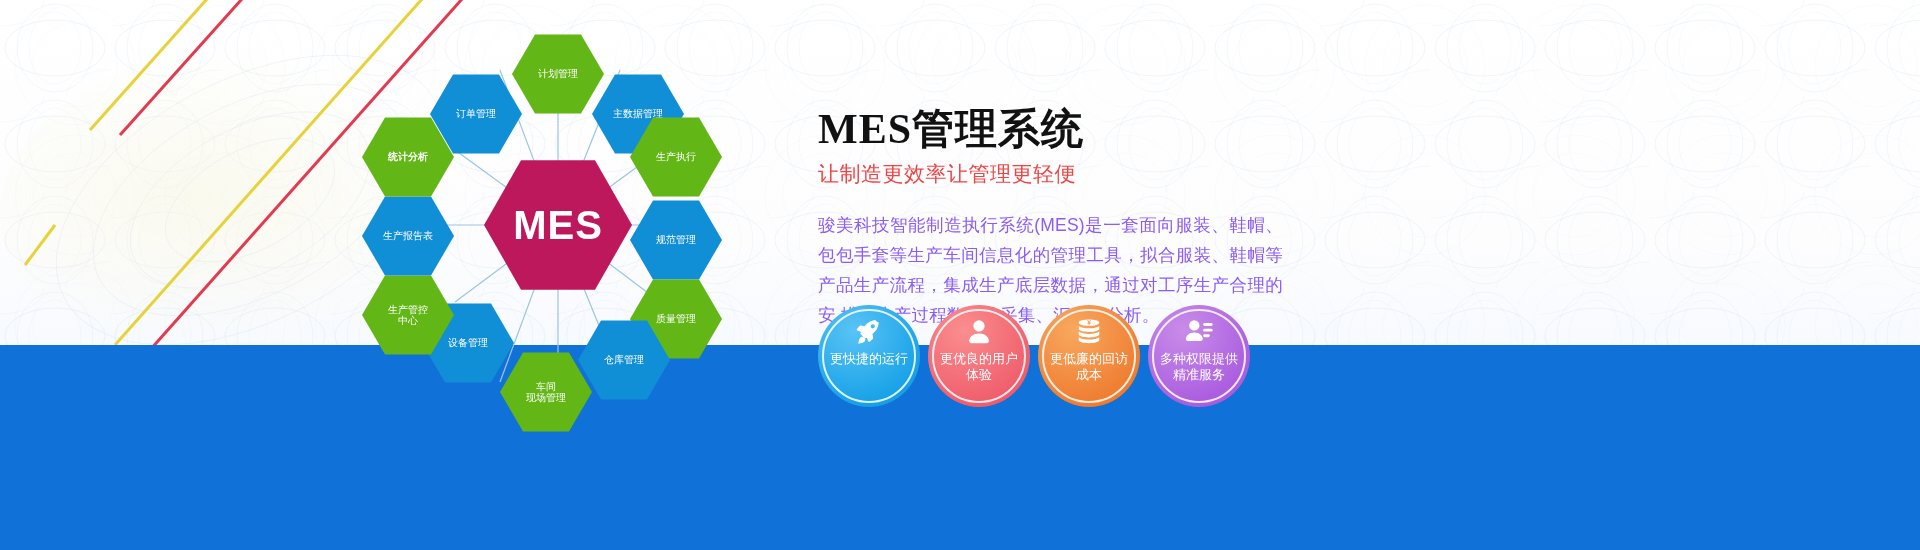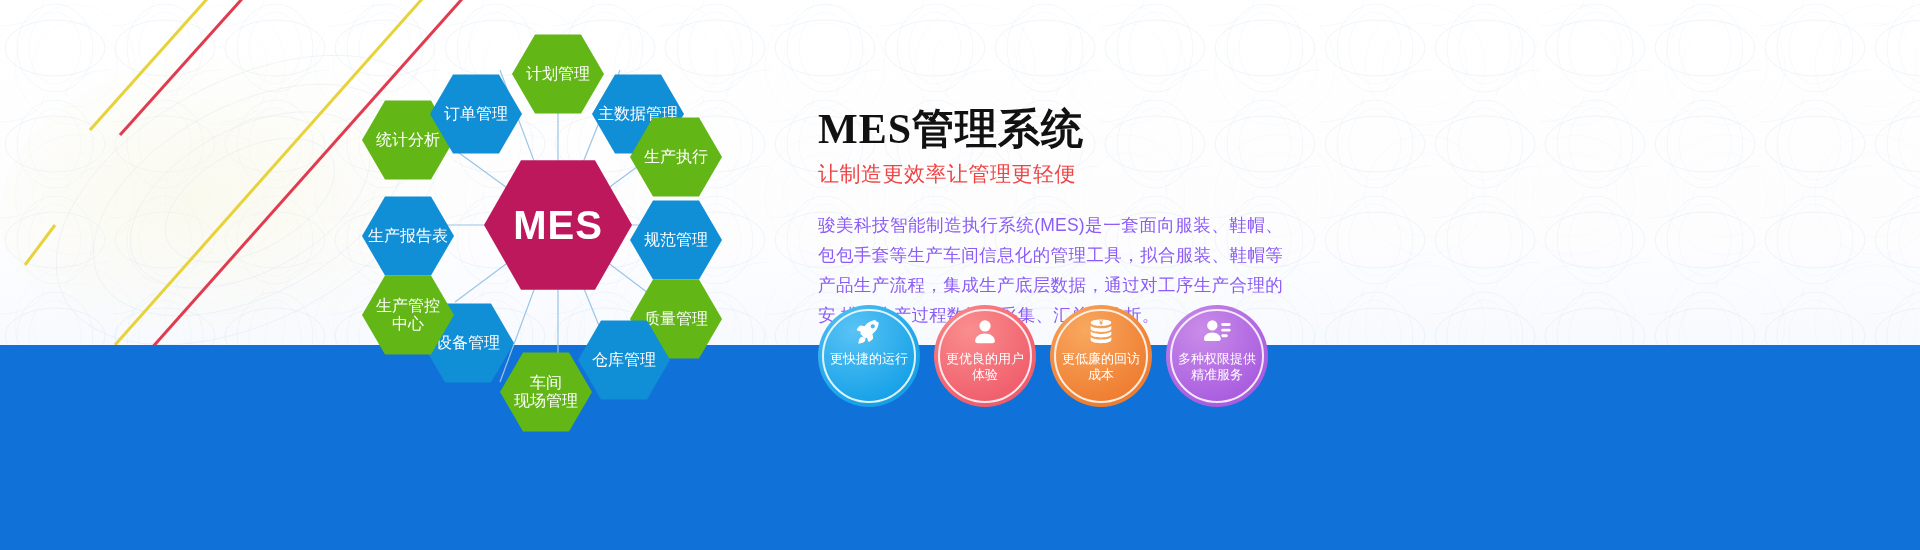--- a/index.html
+++ b/index.html
@@ -23,31 +23,31 @@
   #hex-diagram { position:absolute; left:330px; top:10px; width:460px; height:430px; }
   .hex {
     position:absolute; display:flex; align-items:center; justify-content:center;
     color:#fff; text-align:center; line-height:1.15;
     clip-path:polygon(25% 3%,75% 3%,100% 50%,75% 97%,25% 97%,0% 50%);
   }
   .hex.green { background:#5ab51a; background:#62b616; }
   .hex.blue  { background:#108ed6; }
   .hex.red   { background:#be185d; }
   .hex span { display:block; padding:0 6px; }
-  .hex.small { width:92px; height:84px; font-size:16px; }
+  .hex.small { width:92px; height:84px; font-size:10px; }
   .hex.center { width:148px; height:138px; font-size:40px; font-weight:bold; letter-spacing:1px; }
 
   
   #content { position:absolute; left:818px; top:58px; width:520px;margin-top:48px; }
   #title { font-family:"Liberation Serif","DejaVu Serif",serif; font-weight:bold; font-size:42px; color:#111; letter-spacing:1px; line-height:1.1; }
   #subtitle { font-size:21px; color:#ef4444; margin-top:8px; letter-spacing:.5px; }
   #paragraph { margin-top:22px; font-size:17.5px; line-height:1.72; color:#8b5cf6; letter-spacing:.2px; width:465px; text-align:justify; }
 
   
-  #badges { position:absolute; left:818px; top:305px; width:620px; height:110px; display:flex; gap:14px; }
+  #badges { position:absolute; left:818px; top:305px; width:620px; height:110px; display:flex; gap:8px; }
   .badge {
     width:102px; height:102px; border-radius:50%;
     display:flex; flex-direction:column; align-items:center; justify-content:flex-start;
     color:#fff; position:relative; padding-top:12px;
   }
   .badge .ring { position:absolute; inset:4px; border-radius:50%; border:2px solid rgba(255,255,255,.85); pointer-events:none; }
   .badge .ico { width:30px; height:30px; display:block; }
   .badge .blabel { margin-top:4px; font-size:13px; line-height:1.25; text-align:center; width:92px; position:relative; z-index:2; }
   .b1 { background:radial-gradient(circle at 35% 25%,#59c3f5,#1aa3e8 70%,#0f93da); }
   .b2 { background:radial-gradient(circle at 35% 25%,#fa8e8e,#f0606e 70%,#ef4f6b); }
@@ -146,21 +146,21 @@
     </div>
     <div class="hex small blue" style="left:92px;top:291px;">
       <span>设备管理</span>
     </div>
     <div class="hex small green" style="left:32px;top:263px;">
       <span>生产管控<br>中心</span>
     </div>
     <div class="hex small blue" style="left:32px;top:184px;">
       <span>生产报告表</span>
     </div>
-    <div class="hex small green" style="left:32px;top:88px;">
+    <div class="hex small green" style="left:32px;top:105px;font-weight:bold;">
       <span>统计分析</span>
     </div>
     <div class="hex small blue" style="left:100px;top:62px;">
       <span>订单管理</span>
     </div>
   </div>
 
   <div id="content">
     <h1 id="title">MES管理系统</h1>
     <div id="subtitle">让制造更效率让管理更轻便</div>

